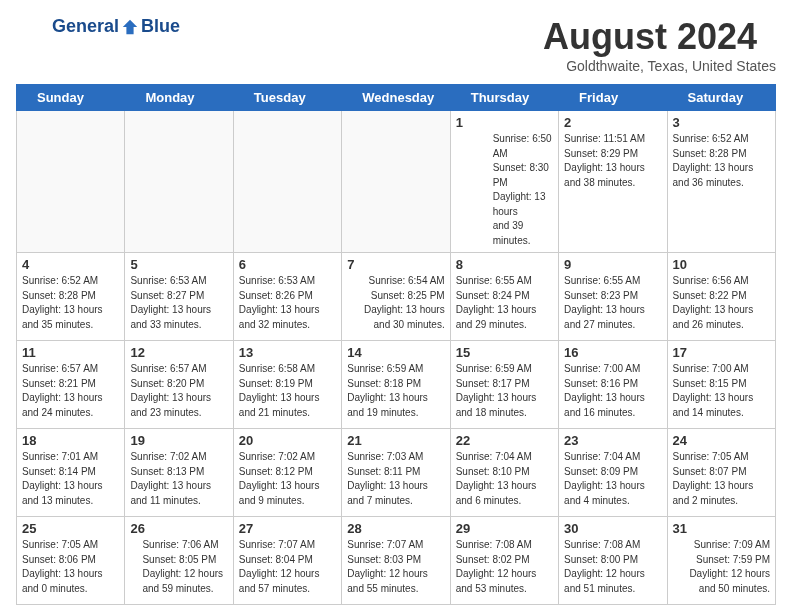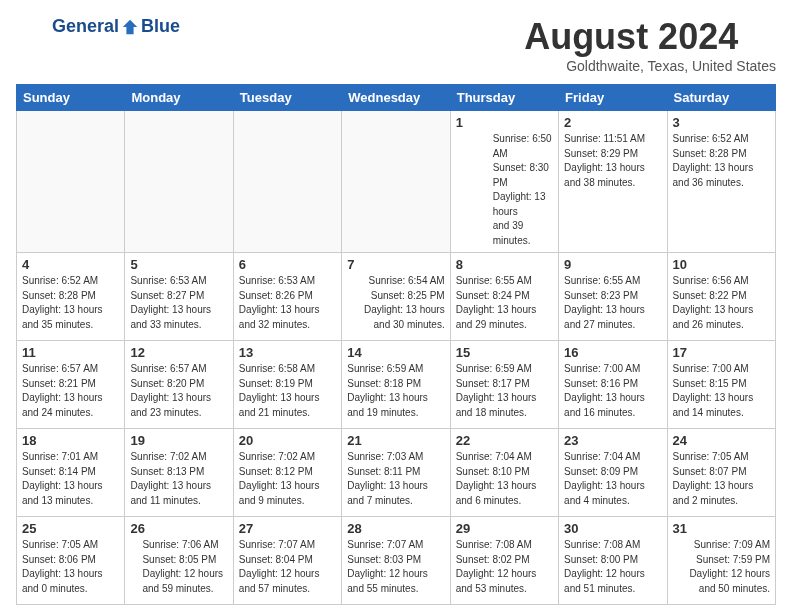--- a/index.html
+++ b/index.html
@@ -28,42 +28,42 @@
       font-size: 18px;
       font-weight: bold;
       color: #1a4b8c;
     }
     .logo-icon {
       width: 18px;
       height: 18px;
       margin: 0 2px;
     }
     .title-block {
-      text-align: left;
+      text-align: center;
     }
     .month-title {
       font-size: 36px;
       font-weight: bold;
       color: #333;
     }
     .location {
       font-size: 14px;
       color: #555;
       margin-left: 42px;
     }
     .calendar {
       width: 100%;
       border-collapse: collapse;
       table-layout: fixed;
     }
     .calendar th {
       background-color: #2a6dbf;
       color: #fff;
       text-align: left;
-      padding: 5px 6px;
+      padding: 5px 20px;
       font-size: 13px;
       border: 1px solid #2a6dbf;
     }
     .calendar td {
       border: 1px solid #ccc;
       vertical-align: top;
       padding: 4px 5px;
       font-size: 10.5px;
       color: #333;
       height: 88px;

